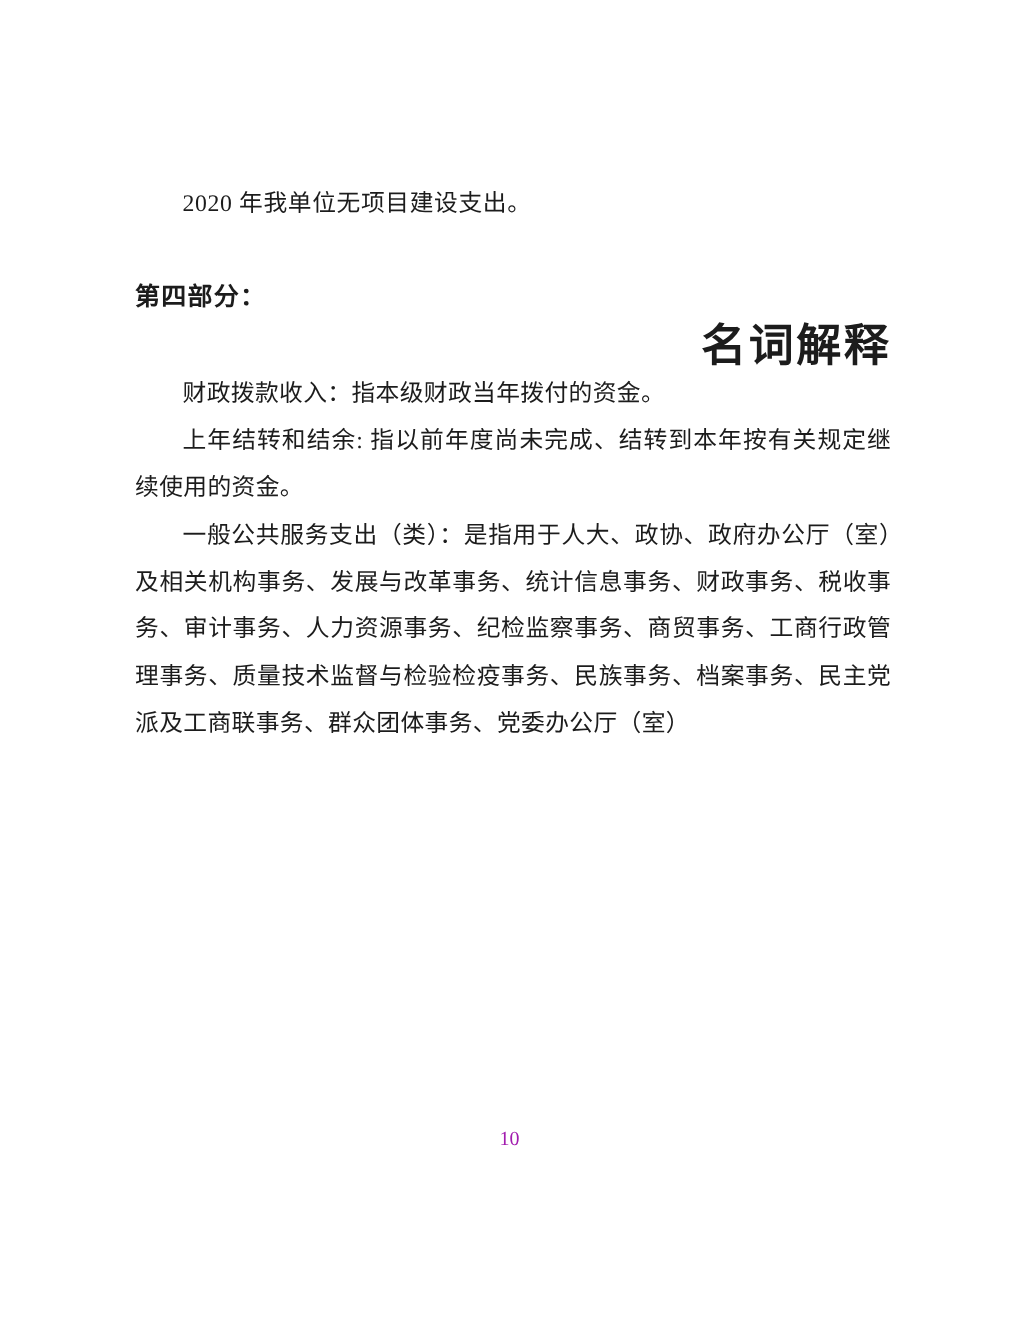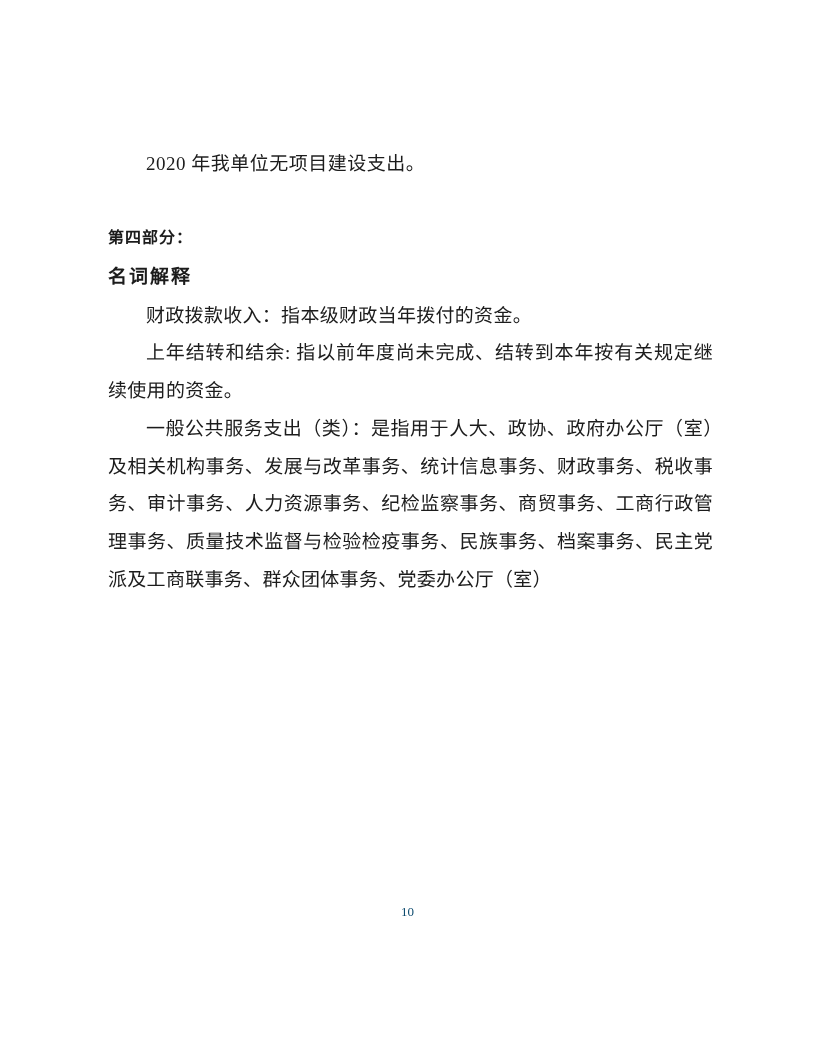--- a/index.html
+++ b/index.html
@@ -24,52 +24,52 @@
     margin: 0;
     font-size: 19px;
     line-height: 37.7px;
     text-indent: 2em;
     letter-spacing: 0.5px;
   }
   .section-label {
     margin: 40px 0 0 0;
     font-family: "Liberation Sans", "DejaVu Sans", sans-serif;
     font-weight: 700;
-    font-size: 16px;
+    font-size: 20px;
     line-height: 30px;
     letter-spacing: 1px;
   }
   .section-title {
     margin: 4px 0 0 0;
-    font-size: 19px;
+    font-size: 36px;
     font-weight: 700;
     line-height: 40px;
-    text-align: left;
+    text-align: right;
     letter-spacing: 2px;
   }
   .definitions {
   }
   .definitions p {
     margin: 0;
     font-size: 19px;
     line-height: 37.7px;
     text-indent: 2em;
     text-align: justify;
     text-justify: inter-ideograph;
     letter-spacing: 0.3px;
   }
   .page-footer {
     position: absolute;
     left: 0;
     top: 902px;
     width: 100%;
     text-align: center;
-    font-size: 13px;
+    font-size: 16px;
     line-height: 20px;
-    color: #0c4a6e;
+    color: #a21caf;
   }
 </style>
 </head>
 <body>
 
 <div class="page">
 
   <p class="intro">2020 年我单位无项目建设支出。</p>
 
   <h2 class="section-label">第四部分：</h2>

